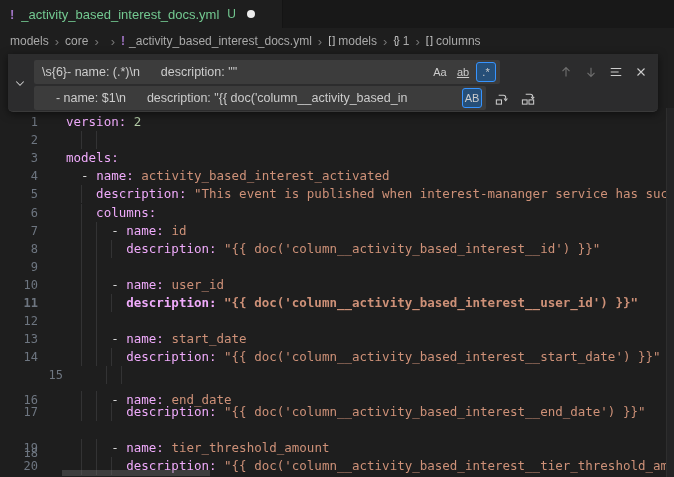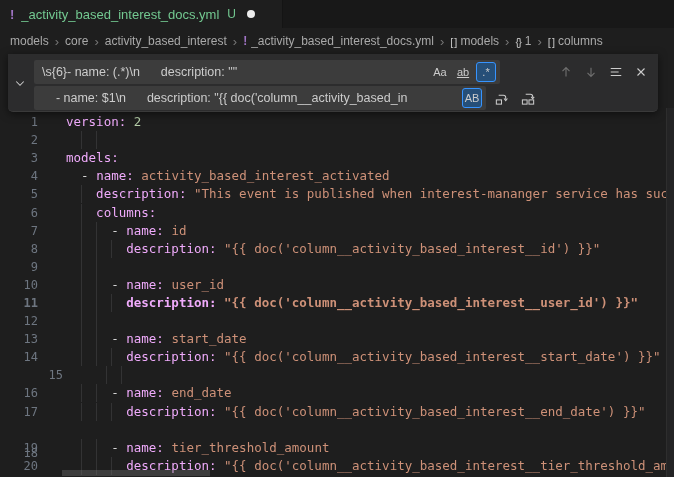--- a/index.html
+++ b/index.html
@@ -13,21 +13,21 @@
        border-right:1px solid #141414;}
   .tab-icon{color:#a074c4;font-weight:bold;font-size:13px;margin-right:7px;}
   .tab-label{color:#73c991;font-size:13px;white-space:nowrap;}
   .tab-git{color:#73c991;font-size:12px;margin-left:8px;}
   .tab-dot{width:8px;height:8px;border-radius:50%;background:#ececec;margin-left:11px;}
 
   
   .breadcrumb{position:absolute;top:28px;left:0;right:0;height:26px;background:#1e1e1e;
        display:flex;align-items:center;padding-left:10px;font-size:12px;color:#a9a9a9;
        white-space:nowrap;overflow:hidden;}
-  .bc-item{display:inline-flex;align-items:flex-end;cursor:pointer;}
+  .bc-item{display:inline-flex;align-items:flex-start;cursor:pointer;}
   .bc-sep{color:#767676;margin:0 6px;font-size:13px;}
   .bc-icon{margin-right:4px;color:#c5c5c5;font-size:11px;letter-spacing:-1px;}
   .bc-icon.purple{color:#a074c4;font-weight:bold;font-size:12px;letter-spacing:0;}
 
   
   .editor{position:absolute;top:54px;left:0;right:0;bottom:0;background:#1e1e1e;}
   .line{position:absolute;left:0;right:8px;height:18.1px;line-height:18.1px;}
   .ln{position:absolute;left:0;top:0;width:38px;text-align:right;color:#6e7681;
       font-family:"DejaVu Sans Mono",monospace;font-size:12px;}
   .code{position:absolute;left:66px;top:0;right:0;white-space:pre;overflow:hidden;
@@ -82,23 +82,20 @@
 
   <div class="breadcrumb" id="breadcrumb">
       <span class="bc-item">
         <span>models</span>
       </span>
       <span class="bc-sep">›</span>
       <span class="bc-item">
         <span>core</span>
       </span>
       <span class="bc-sep">›</span>
-      <span class="bc-item">
-        <span>activity_based_interest</span>
-      </span>
       <span class="bc-sep">›</span>
       <span class="bc-item">
         <span class="bc-icon purple">!</span>
         <span>_activity_based_interest_docs.yml</span>
       </span>
       <span class="bc-sep">›</span>
       <span class="bc-item">
         <span class="bc-icon">[ ]</span>
         <span>models</span>
       </span>
@@ -194,21 +191,21 @@
           <span class="guide" style="left: 96.12px;"></span>
           <span class="guide" style="left: 111.18px;"></span>
           <span class="code"><span class="tk-w">        </span><span class="tk-k">description:</span><span class="tk-w"> </span><span class="tk-s">"{{ doc('column__activity_based_interest__start_date') }}"</span></span>
         </div>
         <div class="line" style="top: 312.4px; margin-left: 25px;">
           <span class="ln">15</span>
           <span class="guide" style="left: 81.06px;"></span>
           <span class="guide" style="left: 96.12px;"></span>
           <span class="code"></span>
         </div>
-        <div class="line" style="top: 330px;">
+        <div class="line" style="top: 337px;">
           <span class="ln">16</span>
           <span class="guide" style="left: 81.06px;"></span>
           <span class="guide" style="left: 96.12px;"></span>
           <span class="code"><span class="tk-w">      </span><span class="tk-p">- </span><span class="tk-k">name:</span><span class="tk-w"> </span><span class="tk-s">end_date</span></span>
         </div>
         <div class="line" style="top: 348.6px;">
           <span class="ln">17</span>
           <span class="guide" style="left: 81.06px;"></span>
           <span class="guide" style="left: 96.12px;"></span>
           <span class="guide" style="left: 111.18px;"></span>

